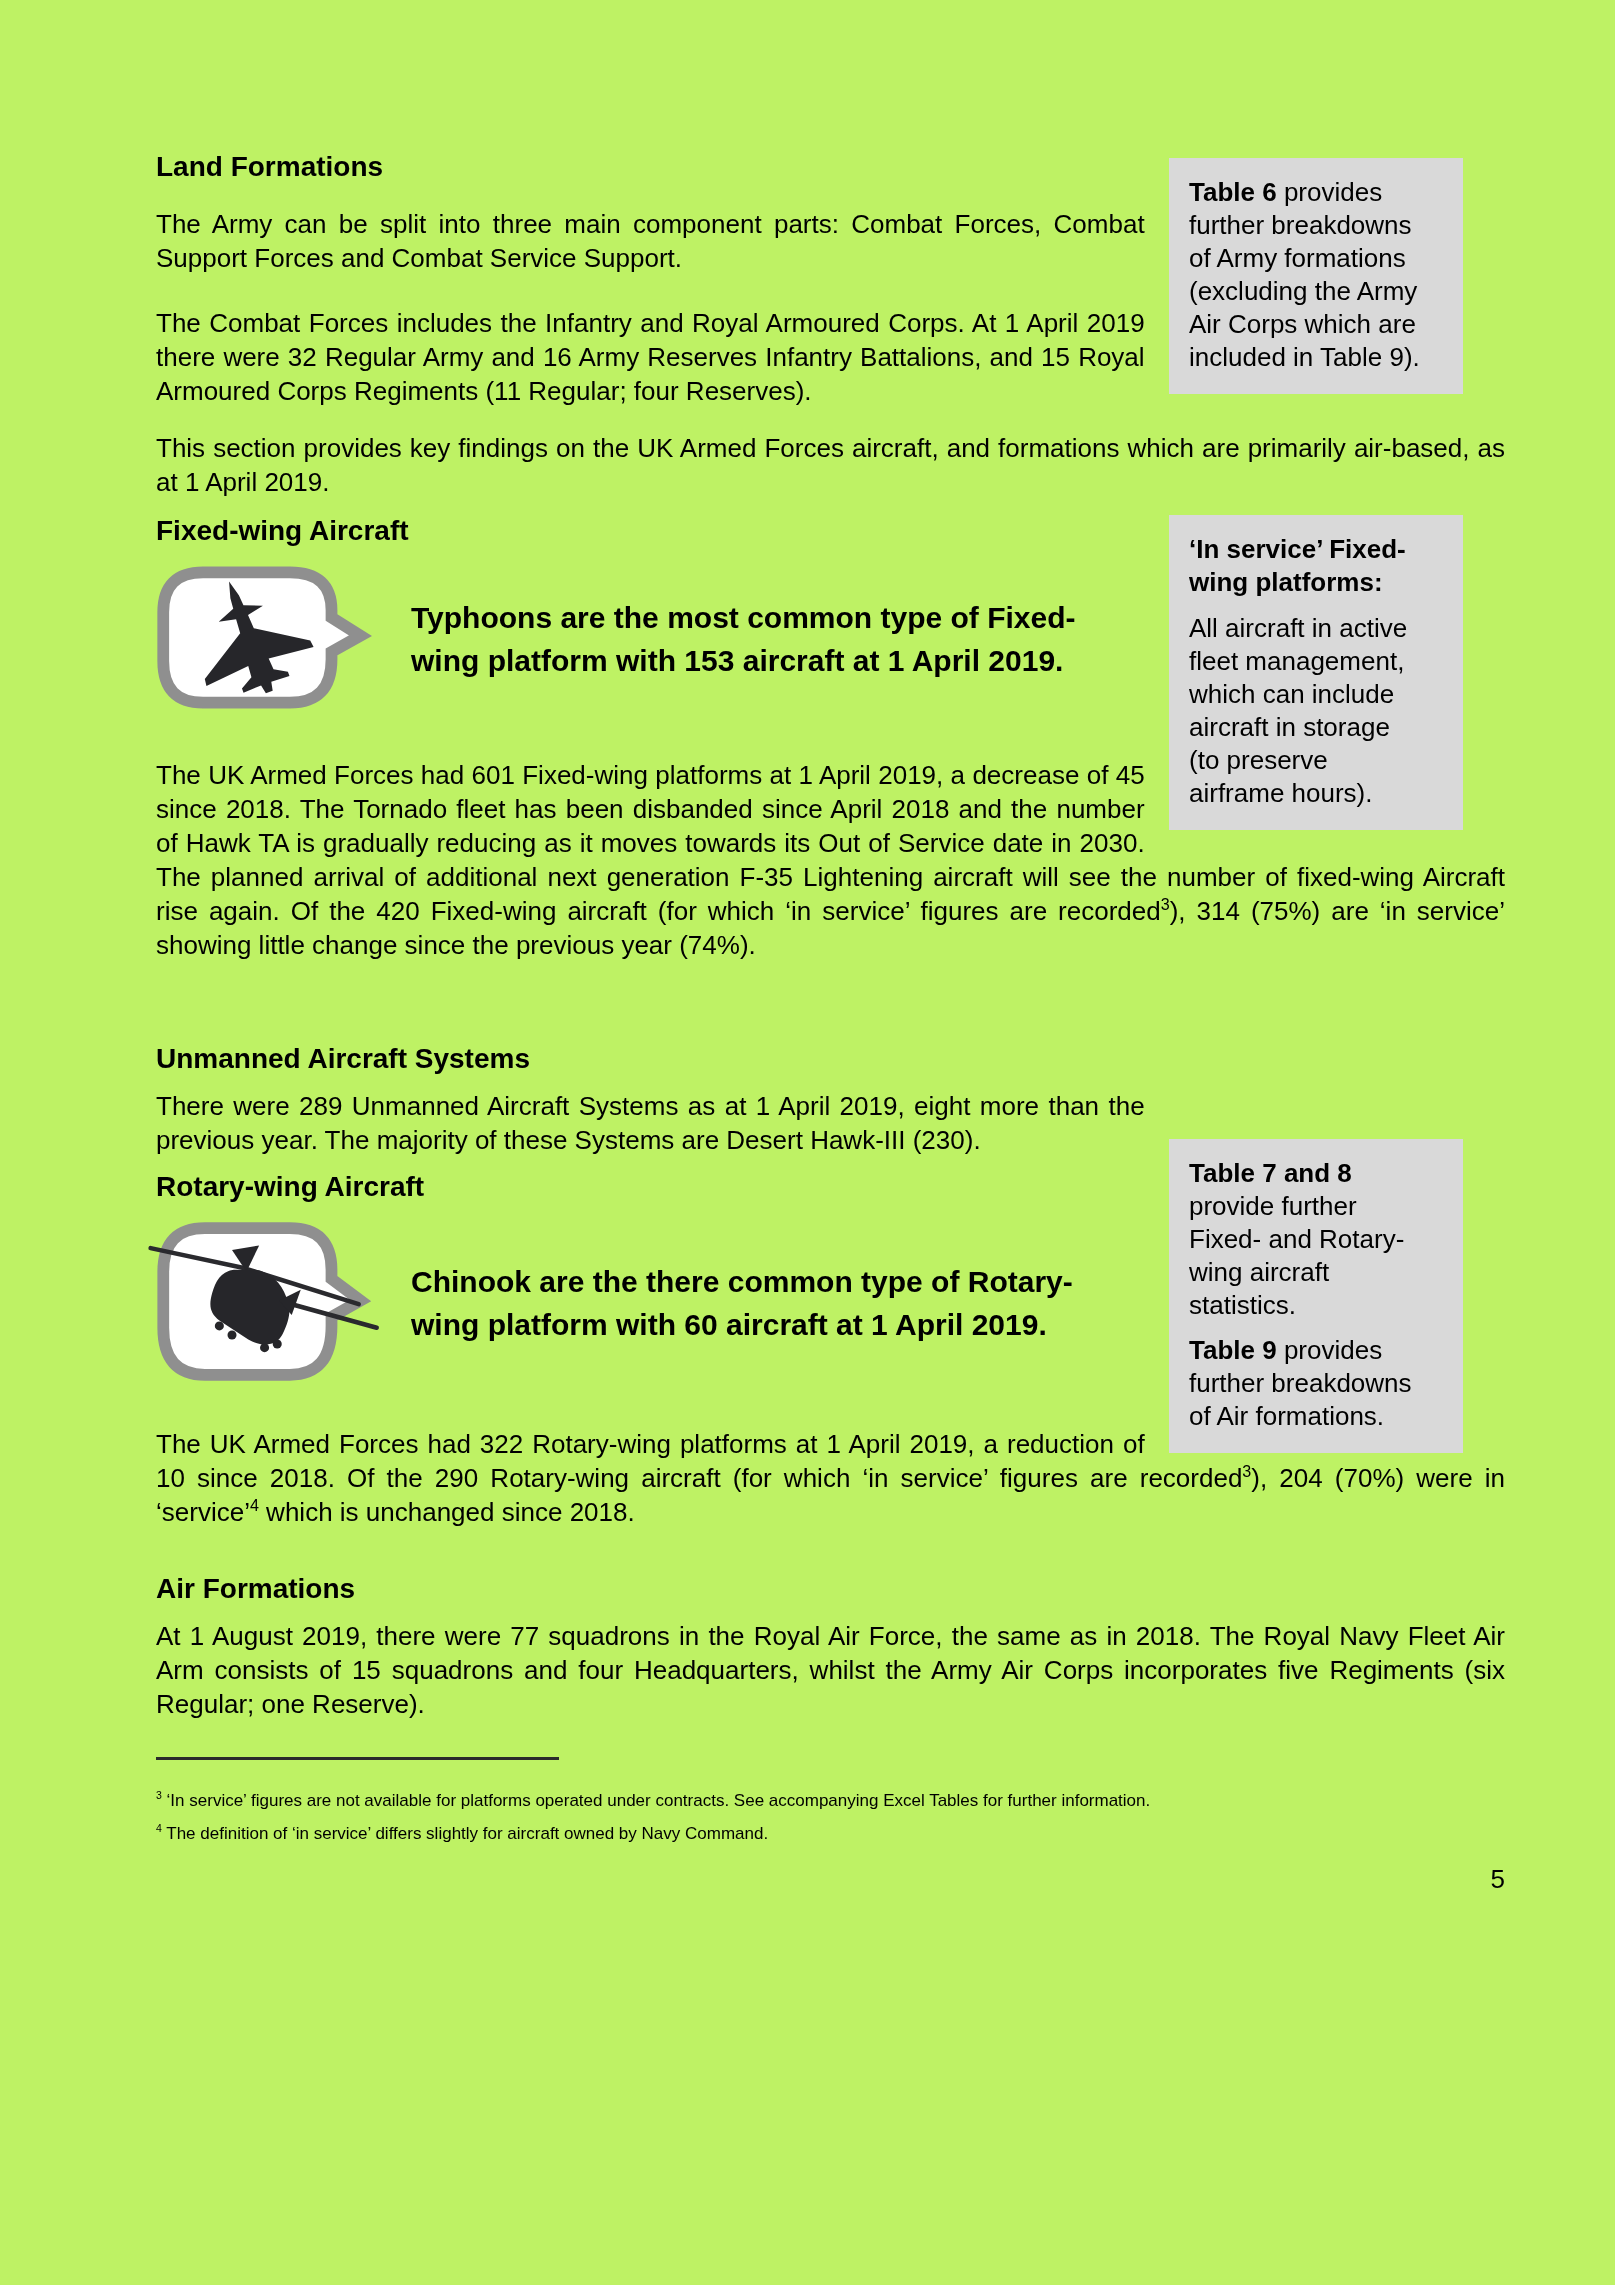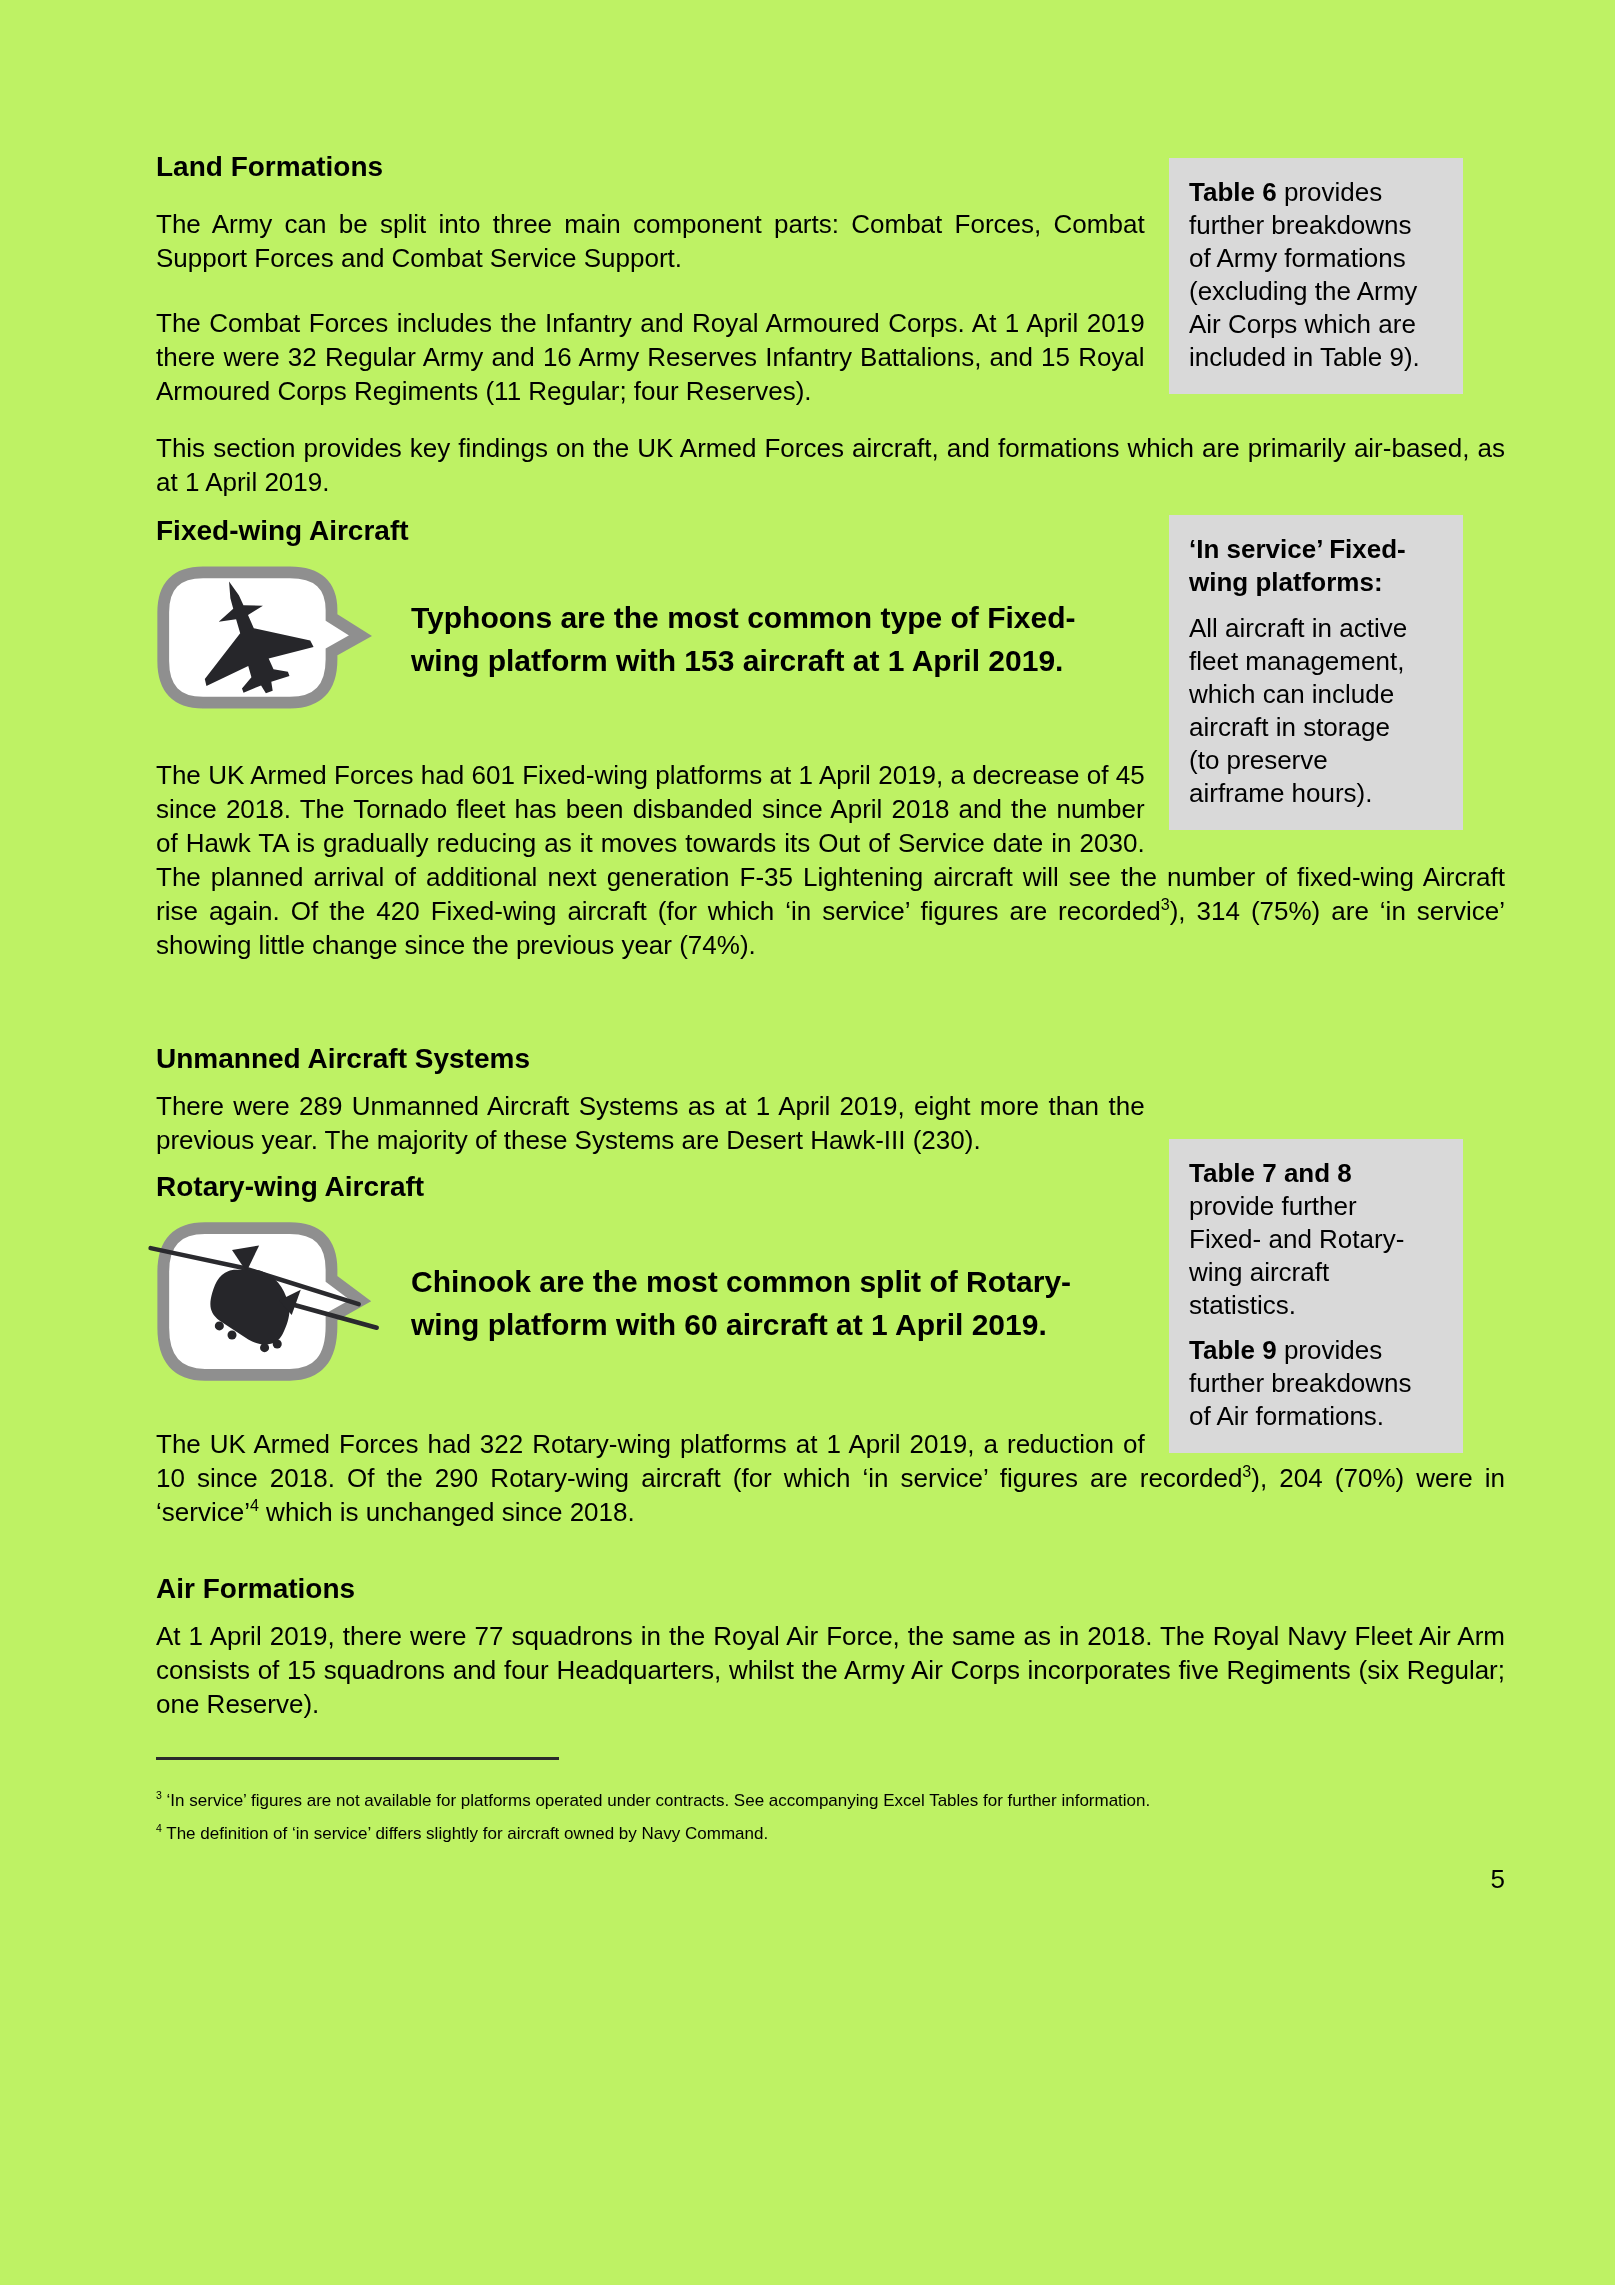--- a/index.html
+++ b/index.html
@@ -124,29 +124,29 @@
           <polygon class="silhouette" points="84,32 114,27 100,56"></polygon>
           <path class="silhouette" d="M86,54 C72,56 66,66 62,80 C58,94 60,102 70,110 L102,131 C120,141 134,137 140,125 C148,109 150,96 144,84 C138,68 126,56 110,54 Z"></path>
           <polygon class="silhouette" points="136,88 160,76 150,104"></polygon>
           <circle class="silhouette" cx="70" cy="116" r="5"></circle>
           <circle class="silhouette" cx="84" cy="126" r="5"></circle>
           <circle class="silhouette" cx="120" cy="140" r="5"></circle>
           <circle class="silhouette" cx="134" cy="136" r="5"></circle>
         </svg>
       </div>
       <div class="callout">
-        <span>Chinook are the most common split of Rotary-</span><br>
+        <span>Chinook are the there common type of Rotary-</span><br>
         <span>wing platform with 60 aircraft at 1 April 2019.</span>
       </div>
     </div>
 
     <p class="body" id="rotary-para"><span>The UK Armed Forces had 322 Rotary-wing platforms at 1 April 2019, a reduction of 10 since 2018. Of the 290 Rotary-wing aircraft (for which ‘in service’ figures are recorded</span><sup>3</sup><span>), 204 (70%) were in ‘service’</span><sup>4</sup><span> which is unchanged since 2018.</span></p>
 
     <h2 class="sec" id="air-h2">Air Formations</h2>
-    <p class="body" id="air-para">At 1 April 2019, there were 77 squadrons in the Royal Air Force, the same as in 2018. The Royal Navy Fleet Air Arm consists of 15 squadrons and four Headquarters, whilst the Army Air Corps incorporates five Regiments (six Regular; one Reserve).</p>
+    <p class="body" id="air-para">At 1 August 2019, there were 77 squadrons in the Royal Air Force, the same as in 2018. The Royal Navy Fleet Air Arm consists of 15 squadrons and four Headquarters, whilst the Army Air Corps incorporates five Regiments (six Regular; one Reserve).</p>
 
     <hr class="fn-divider">
 
     <div class="footnotes">
       <p class="footnote"><sup>3</sup><span> ‘In service’ figures are not available for platforms operated under contracts. See accompanying Excel Tables for further information.</span></p>
       <p class="footnote"><sup>4</sup><span> The definition of ‘in service’ differs slightly for aircraft owned by Navy Command.</span></p>
     </div>
 
     <div class="page-number">5</div>
 

